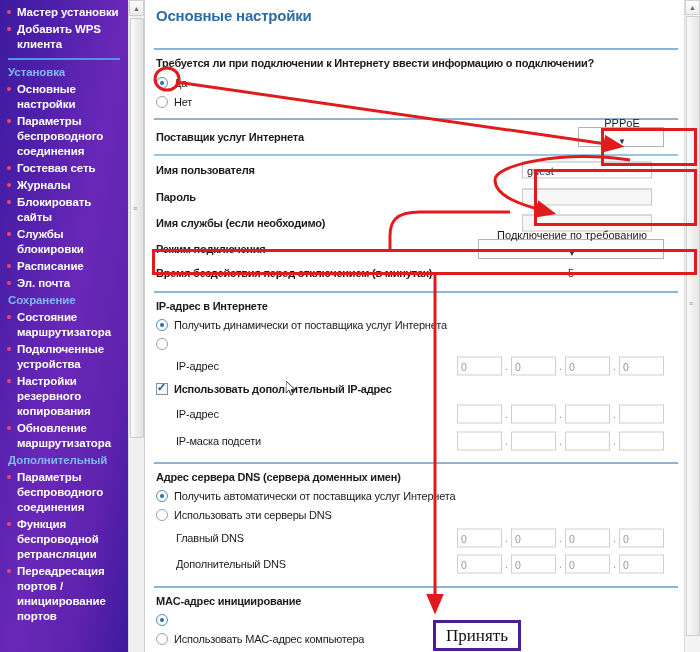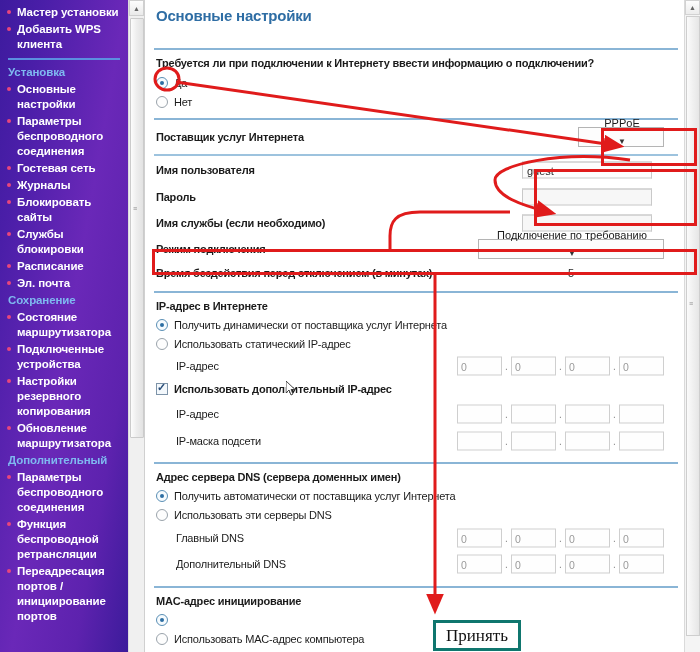--- a/index.html
+++ b/index.html
@@ -173,21 +173,21 @@
   }
   .ipbox.blank { color: transparent; }
   .ipdot { font-size: 10px; color: #888; width: 3px; }
 
   
   .overlay { position: absolute; left: 0; top: 0; width: 700px; height: 652px; pointer-events: none; }
   .redbox {
     position: absolute; border: 3px solid #e01b1b; background: transparent;
   }
   .accept-btn {
-    position: absolute; border: 3px solid #0f766e; background: #ffffff;
+    position: absolute; border: 3px solid #4c1d95; background: #ffffff;
     display: flex; align-items: center; justify-content: center;
     font-family: "Liberation Serif", serif;
     font-size: 17px; color: #111;
   }
   
   .cursor {
     position: absolute; width: 10px; height: 15px;
   }
 </style>
 </head>
@@ -339,21 +339,20 @@
     <div class="divider"></div>
 
     <div class="sect-label">IP-адрес в Интернете</div>
 
     <div class="row" style="min-height:19px">
       <span class="radio on"></span>
       <span class="rlabel">Получить динамически от поставщика услуг Интернета</span>
     </div>
     <div class="row" style="min-height:19px">
       <span class="radio"></span>
-      <span class="rlabel">Использовать статический IP-адрес</span>
     </div>
 
     <div class="row indent" style="height:25px">
       <span class="label norm">IP-адрес</span>
       <div class="fieldwrap" style="right:14px">
         <div class="ipgroup">
           <div class="ipbox">0</div>
           <span class="ipdot">.</span>
           <div class="ipbox">0</div>
           <span class="ipdot">.</span>

